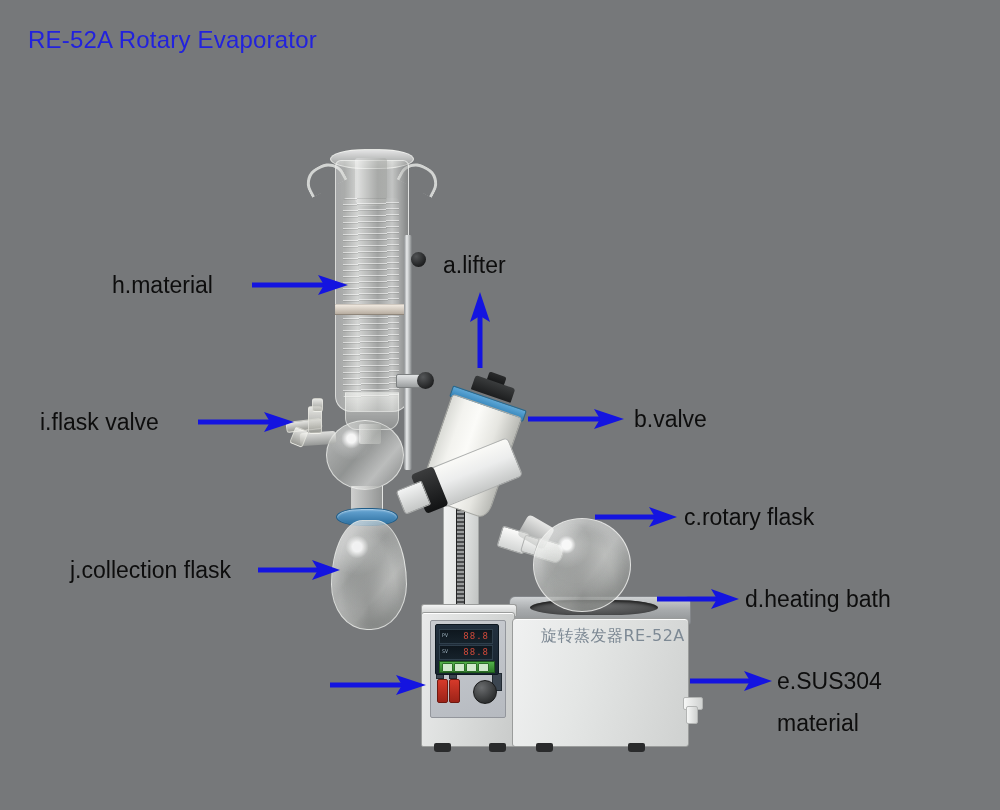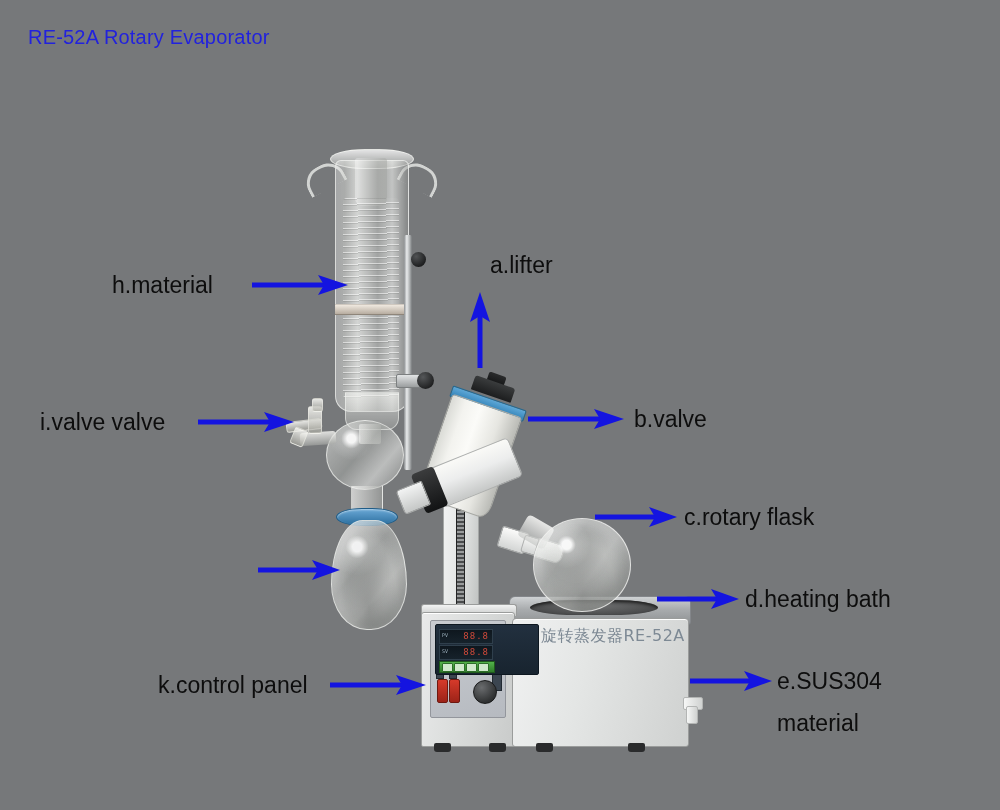--- a/index.html
+++ b/index.html
@@ -19,21 +19,21 @@
     position: absolute;
     inset: 0;
     background: #76787a;
   }
 
   
   .title {
     position: absolute;
     left: 28px;
     top: 26px;
-    font-size: 20px;
+    font-size: 24px;
     color: #2222dd;
     letter-spacing: 0.2px;
     white-space: nowrap;
   }
 
   
   .label {
     position: absolute;
     font-size: 23px;
     color: #0d0d0d;
@@ -112,21 +112,20 @@
     background: linear-gradient(160deg,#c9ccd1,#b6bac0);
     border: 1px solid #93969c;
     border-radius: 2px;
   }
   .panel-display {
     position: absolute; left: 435px; top: 624px;
     width: 62px; height: 49px;
     background: linear-gradient(180deg,#22303f,#18242f);
     border: 1px solid #0d1720;
     border-radius: 2px;
-    padding-left: 40px;
   }
   .disp-row {
     position: absolute; left: 3px; width: 52px; height: 13px;
     background: linear-gradient(180deg,#0e171e,#16222b);
     border: 1px solid #2f3f4c;
   }
   .disp-row.r1 { top: 4px; }
   .disp-row.r2 { top: 20px; }
   .disp-digits {
     position: absolute; right: 3px; top: 1px;
@@ -538,29 +537,29 @@
   </div>
 
   <div class="label" style="left:112px; top:274px;">h.material</div>
   <div class="arrow" style="left:252px; top:274px;">
     <svg width="100" height="22" viewBox="0 0 100 22">
       <line x1="0" y1="11" x2="76" y2="11" stroke="#1414e0" stroke-width="5"></line>
       <polygon points="96,11 66,1 72,11 66,21" fill="#1414e0"></polygon>
     </svg>
   </div>
 
-  <div class="label" style="left:443px; top:254px;margin-left:47px;">a.lifter</div>
+  <div class="label" style="left:443px; top:254px;">a.lifter</div>
   <div class="arrow" style="left:467px; top:292px;">
     <svg width="26" height="76" viewBox="0 0 26 76">
       <line x1="13" y1="76" x2="13" y2="22" stroke="#1414e0" stroke-width="5"></line>
       <polygon points="13,0 3,30 13,24 23,30" fill="#1414e0"></polygon>
     </svg>
   </div>
 
-  <div class="label" style="left:40px; top:411px;">i.valve valve</div>
+  <div class="label" style="left:40px; top:411px;">i.flask valve</div>
   <div class="arrow" style="left:198px; top:411px;">
     <svg width="100" height="22" viewBox="0 0 100 22">
       <line x1="0" y1="11" x2="76" y2="11" stroke="#1414e0" stroke-width="5"></line>
       <polygon points="96,11 66,1 72,11 66,21" fill="#1414e0"></polygon>
     </svg>
   </div>
 
   <div class="label" style="left:634px; top:408px;">b.valve</div>
   <div class="arrow" style="left:528px; top:408px;">
     <svg width="100" height="22" viewBox="0 0 100 22">
@@ -570,36 +569,36 @@
   </div>
 
   <div class="label" style="left:684px; top:506px;">c.rotary flask</div>
   <div class="arrow" style="left:595px; top:506px;">
     <svg width="86" height="22" viewBox="0 0 86 22">
       <line x1="0" y1="11" x2="64" y2="11" stroke="#1414e0" stroke-width="5"></line>
       <polygon points="82,11 54,1 60,11 54,21" fill="#1414e0"></polygon>
     </svg>
   </div>
 
+  <div class="label" style="left:70px; top:559px;">j.collection flask</div>
   <div class="arrow" style="left:258px; top:559px;">
     <svg width="86" height="22" viewBox="0 0 86 22">
       <line x1="0" y1="11" x2="64" y2="11" stroke="#1414e0" stroke-width="5"></line>
       <polygon points="82,11 54,1 60,11 54,21" fill="#1414e0"></polygon>
     </svg>
   </div>
 
   <div class="label" style="left:745px; top:588px;">d.heating bath</div>
   <div class="arrow" style="left:657px; top:588px;">
     <svg width="86" height="22" viewBox="0 0 86 22">
       <line x1="0" y1="11" x2="64" y2="11" stroke="#1414e0" stroke-width="5"></line>
       <polygon points="82,11 54,1 60,11 54,21" fill="#1414e0"></polygon>
     </svg>
   </div>
 
-  <div class="label" style="left:158px; top:674px;">k.control panel</div>
   <div class="arrow" style="left:330px; top:674px;">
     <svg width="100" height="22" viewBox="0 0 100 22">
       <line x1="0" y1="11" x2="76" y2="11" stroke="#1414e0" stroke-width="5"></line>
       <polygon points="96,11 66,1 72,11 66,21" fill="#1414e0"></polygon>
     </svg>
   </div>
 
   <div class="label" style="left:777px; top:670px;">e.SUS304</div>
   <div class="label sub" style="left:777px; top:712px;">material</div>
   <div class="arrow" style="left:690px; top:670px;">

